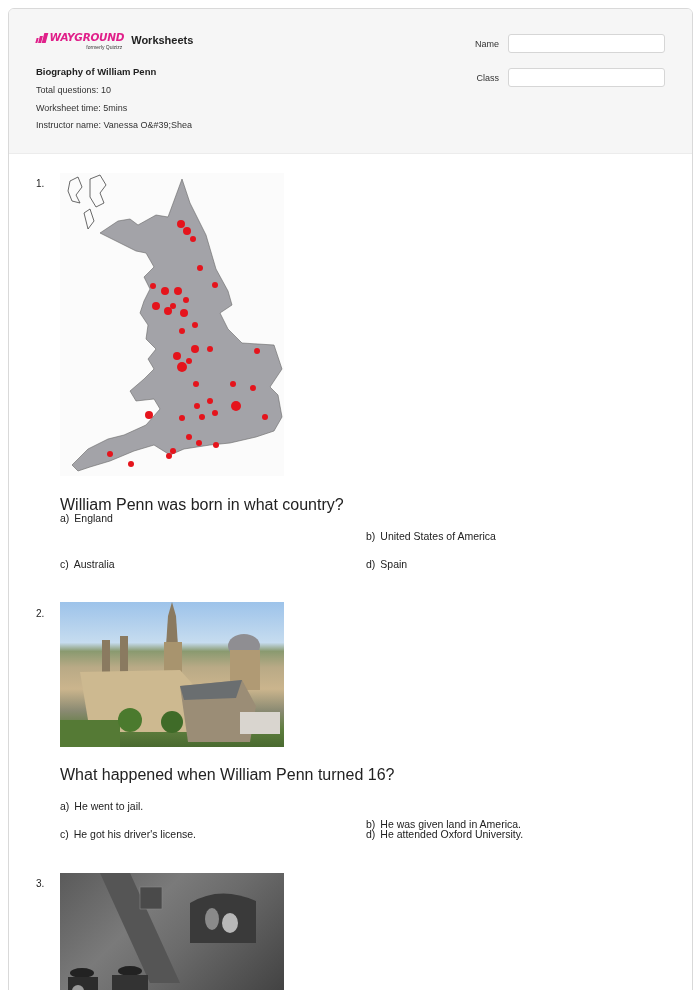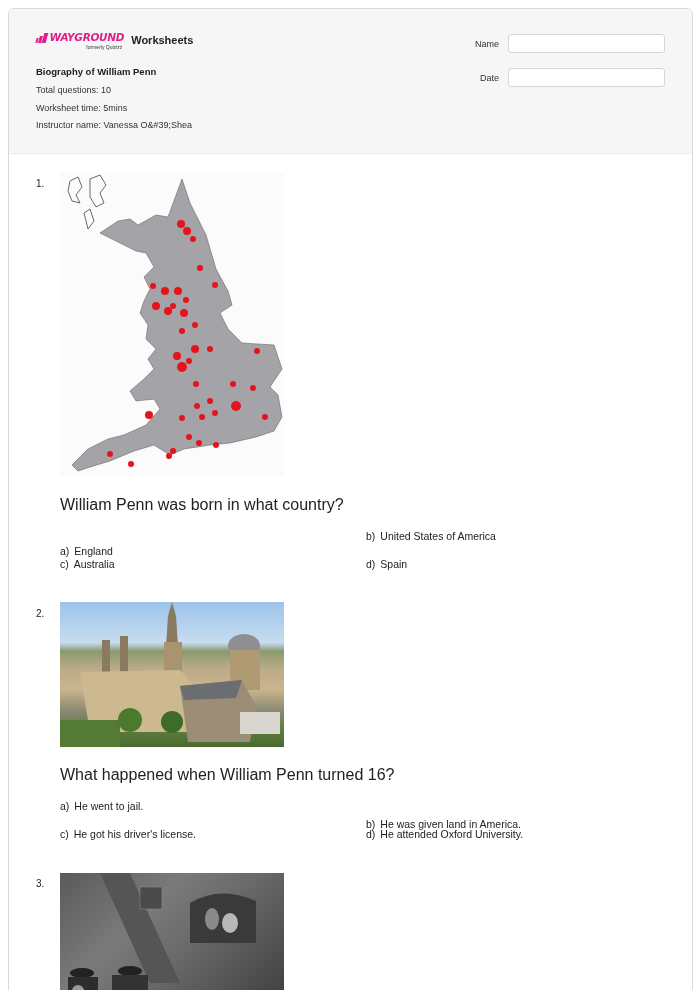--- a/index.html
+++ b/index.html
@@ -58,21 +58,21 @@
       <div class="line">Worksheet time: 5mins</div>
       <div class="line">Instructor name: Vanessa O&amp;#39;Shea</div>
     </div>
 
     <div class="fields">
       <div class="field">
         <label>Name</label>
         <input type="text" value="" style="">
       </div>
       <div class="field">
-        <label>Date</label>
+        <label>Class</label>
         <input type="text" value="" style="">
       </div>
     </div>
   </div>
 
   <div class="q" style="top:0">
     <div class="qnum" style="top:169px">1.</div>
     <div class="qimg" style="top:164px;width:224px;height:303px;background:#fbfbfb">
       <svg width="224" height="303" viewBox="0 0 224 303">
         <path d="M10 8 L18 4 L22 14 L16 22 L20 30 L12 28 L8 18 Z M30 6 L40 2 L46 12 L40 20 L44 30 L36 34 L30 24 Z M24 40 L30 36 L34 48 L28 56 Z" fill="none" stroke="#444" stroke-width="0.8"></path>
@@ -114,21 +114,21 @@
           <circle cx="139" cy="270" r="3"></circle>
             <circle cx="156" cy="272" r="3"></circle>
             <circle cx="113" cy="278" r="3"></circle>
           <circle cx="109" cy="283" r="3"></circle>
             <circle cx="50" cy="281" r="3"></circle>
             <circle cx="71" cy="291" r="3"></circle>
         </g>
       </svg>
     </div>
     <div class="qtext" style="top:487px">William Penn was born in what country?</div>
-    <div class="opt" style="left:51px;top:536px"><span class="l">a)</span><span>England</span></div>
+    <div class="opt" style="left:51px;top:503px"><span class="l">a)</span><span>England</span></div>
     <div class="opt" style="left:357px;top:521px"><span class="l">b)</span><span>United States of America</span></div>
     <div class="opt" style="left:51px;top:549px"><span class="l">c)</span><span>Australia</span></div>
     <div class="opt" style="left:357px;top:549px"><span class="l">d)</span><span>Spain</span></div>
   </div>
 
   <div class="q" style="top:0">
     <div class="qnum" style="top:599px">2.</div>
     <div class="qimg" style="top:593px;width:224px;height:145px;background:linear-gradient(#9dc3ea 0%, #c6dcef 28%, #8a9a70 34%, #b9aa86 45%, #cbb58d 60%, #8a8a72 75%, #5d7d3d 88%, #4a6a30 100%)">
       <svg width="224" height="145" viewBox="0 0 224 145">
         <polygon points="108,14 112,0 116,14 118,44 106,44" fill="#8a7a60"></polygon>

